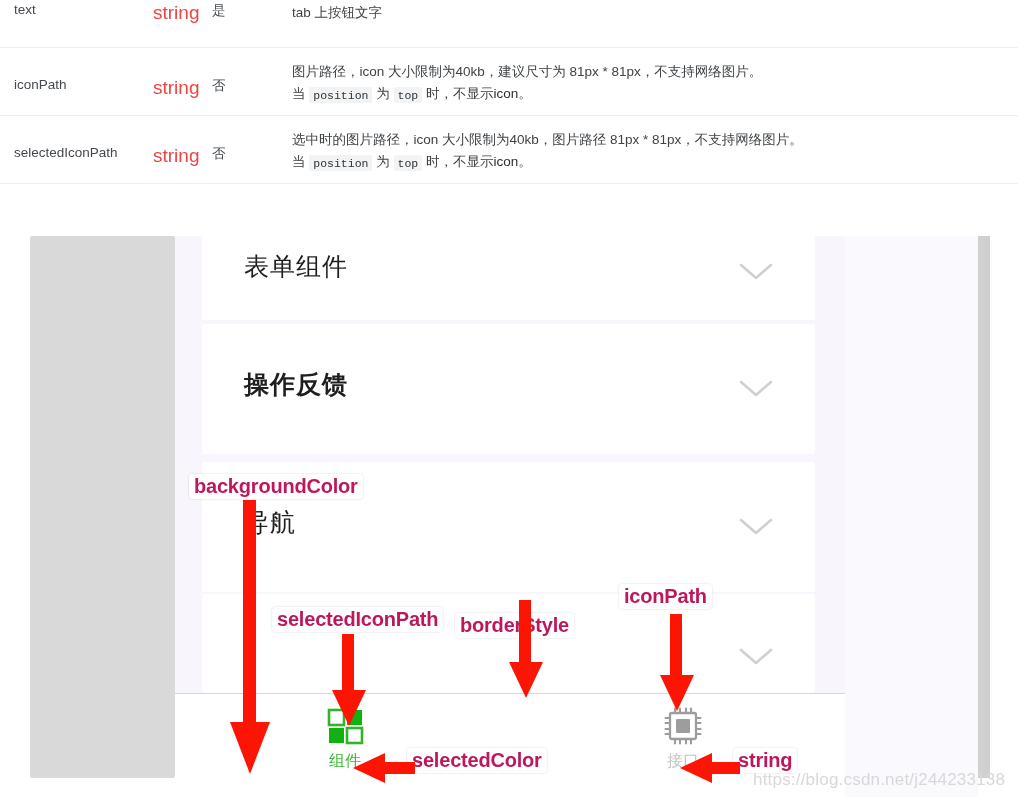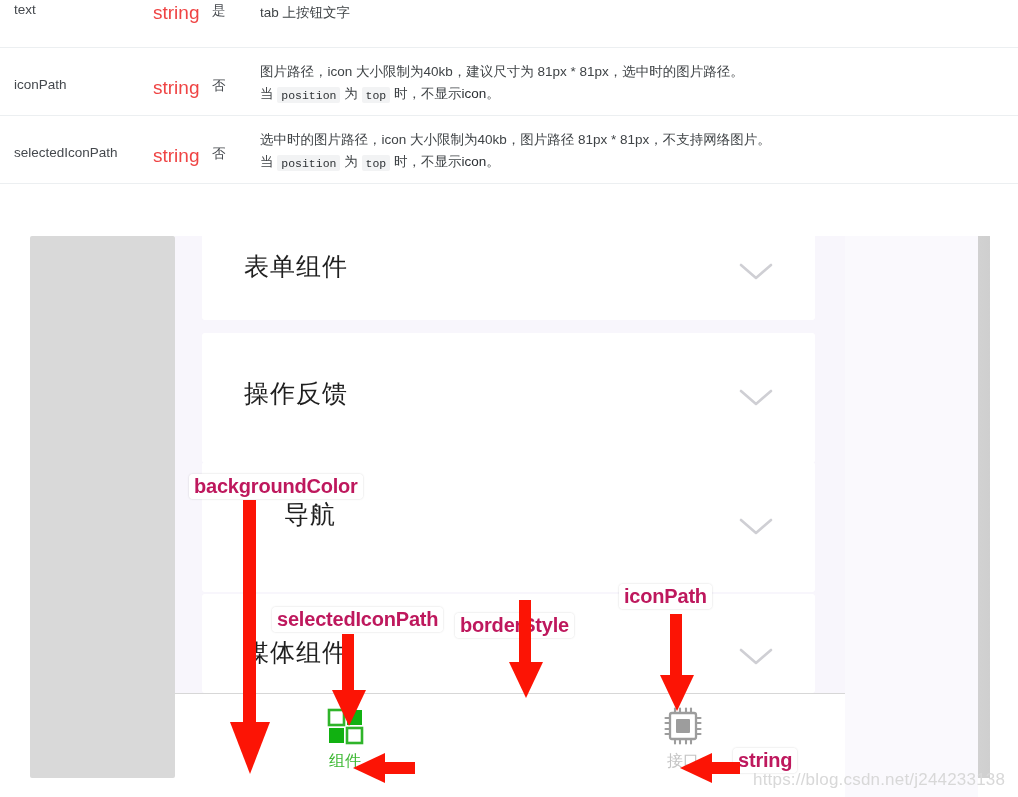--- a/index.html
+++ b/index.html
@@ -49,21 +49,21 @@
     font-size: 13.5px;
     color: #44484d;
   }
   .col-desc {
     flex: 1;
     font-size: 13.5px;
     color: #3f4346;
     line-height: 22px;
     padding-right: 30px;
   }
-  .desc-line { white-space: nowrap; }
+  .desc-line { white-space: nowrap; margin-left: 32px; }
   code.inline {
     font-family: "Liberation Mono", "DejaVu Sans Mono", monospace;
     font-size: 11.5px;
     background: #f2f3f4;
     border-radius: 2px;
     padding: 1.5px 4px;
     color: #2f3336;
   }
   .bold-inline { font-weight: normal; color: #2b2f33; }
 
@@ -212,21 +212,21 @@
       <div class="col-desc">
         <div class="desc-line">tab 上按钮文字</div>
       </div>
     </div>
 
     <div class="api-row row2">
       <div class="col-name">iconPath</div>
       <div class="col-type">string</div>
       <div class="col-req">否</div>
       <div class="col-desc">
-        <div class="desc-line">图片路径，icon 大小限制为40kb，建议尺寸为 81px * 81px，选中时的图片路径。</div>
+        <div class="desc-line">图片路径，icon 大小限制为40kb，建议尺寸为 81px * 81px，不支持网络图片。</div>
         <div class="desc-line">
           <span>当</span>
           <code class="inline">position</code>
           <span>为</span>
           <code class="inline">top</code>
           <span>时，不显示</span><span class="bold-inline">icon</span><span>。</span>
         </div>
       </div>
     </div>
 
@@ -259,40 +259,39 @@
 
         <div class="card" style="top:-8px; height:92px;">
           <div class="card-title" style="top:22px;">表单组件</div>
           <div class="chev" style="top:35px;">
             <svg width="34" height="18" viewBox="0 0 34 18">
                 <polyline points="2,2 17,15 32,2" fill="none" stroke="#cfcfd4" stroke-width="2.6" stroke-linecap="round" stroke-linejoin="round"></polyline>
               </svg>
           </div>
         </div>
 
-        <div class="card" style="top:97px; height:130px;">
+        <div class="card" style="top:88px; height:130px;font-weight:bold;">
           <div class="card-title" style="top:44px;">操作反馈</div>
           <div class="chev" style="top:56px;">
             <svg width="34" height="18" viewBox="0 0 34 18">
                 <polyline points="2,2 17,15 32,2" fill="none" stroke="#cfcfd4" stroke-width="2.6" stroke-linecap="round" stroke-linejoin="round"></polyline>
               </svg>
           </div>
         </div>
 
         <div class="card" style="top:226px; height:130px;">
-          <div class="card-title" style="top:36px;padding-left:40px;">导航</div>
+          <div class="card-title" style="top:44px;">导航</div>
           <div class="chev" style="top:56px;">
             <svg width="34" height="18" viewBox="0 0 34 18">
                 <polyline points="2,2 17,15 32,2" fill="none" stroke="#cfcfd4" stroke-width="2.6" stroke-linecap="round" stroke-linejoin="round"></polyline>
               </svg>
           </div>
         </div>
 
         <div class="card" style="top:358px; height:99px;">
-          <div class="card-title" style="top:42px;">媒体组件</div>
           <div class="chev" style="top:54px;">
             <svg width="34" height="18" viewBox="0 0 34 18">
                 <polyline points="2,2 17,15 32,2" fill="none" stroke="#cfcfd4" stroke-width="2.6" stroke-linecap="round" stroke-linejoin="round"></polyline>
               </svg>
           </div>
         </div>
 
       </div>
 
       <div class="tabbar">
@@ -365,20 +364,21 @@
     </div>
 
     <div class="anno" style="left:589px; top:348px;">iconPath</div>
     <div class="arrow" style="left:630px; top:378px;">
       <svg width="34" height="97" viewBox="0 0 34 97">
         <rect x="10" y="0" width="12" height="67" fill="#fc1405"></rect>
         <polygon points="0,61 34,61 17,97" fill="#fc1405"></polygon>
       </svg>
     </div>
 
+    <div class="anno" style="left:377px; top:512px;">selectedColor</div>
     <div class="arrow" style="left:323px; top:517px;">
       <svg width="62" height="30" viewBox="0 0 62 30">
         <rect x="26" y="9" width="36" height="12" fill="#fc1405"></rect>
         <polygon points="0,15 32,0 32,30" fill="#fc1405"></polygon>
       </svg>
     </div>
 
     <div class="anno" style="left:703px; top:512px;">string</div>
     <div class="arrow" style="left:650px; top:517px;">
       <svg width="60" height="30" viewBox="0 0 60 30">

